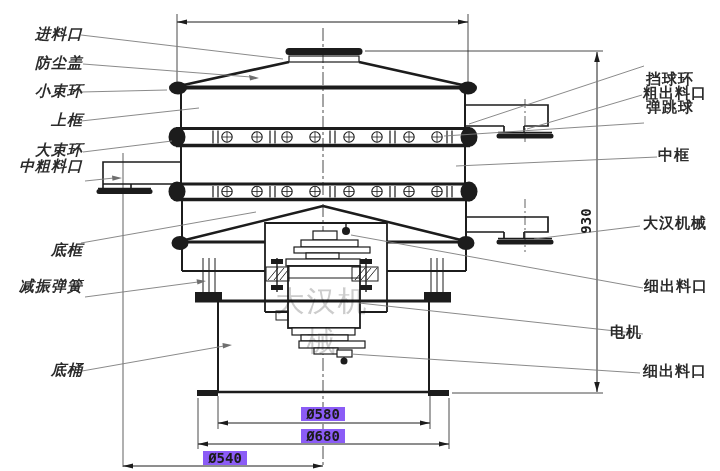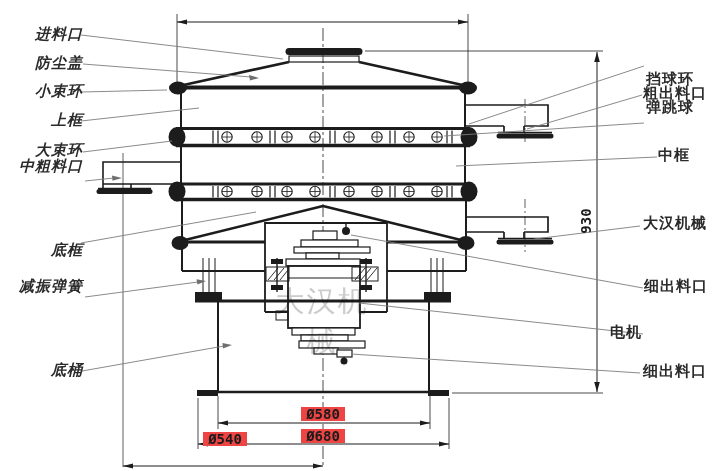--- a/index.html
+++ b/index.html
@@ -4,21 +4,21 @@
 <style>
   html,body{margin:0;padding:0;background:#fff;}
   #canvas{position:relative;width:720px;height:471px;background:#ffffff;overflow:hidden;
           font-family:"DejaVu Sans",sans-serif;}
   #drawing{position:absolute;left:0;top:0;z-index:1;}
   .lbl{position:absolute;z-index:3;font-size:15px;font-weight:600;color:#2b2b2b;
        letter-spacing:1px;white-space:nowrap;line-height:15px;}
   .lbl-l{text-align:right;font-style:italic;}
   .dim{position:absolute;z-index:3;font-family:"DejaVu Sans Mono",monospace;
        font-size:14px;font-weight:600;color:#1c1c1c;text-align:center;width:44px;
-       background:#ef4444;line-height:14px;}
+       background:#8b5cf6;line-height:14px;}
   .dim-v{transform:rotate(-90deg);background:transparent;}
   #watermark{position:absolute;z-index:5;left:261px;top:282px;width:122px;text-align:center;
        font-size:29px;font-weight:400;letter-spacing:2px;color:#c3c3c3;opacity:.85;
        mix-blend-mode:multiply;pointer-events:none;}
 </style>
 </head>
 <body>
 
 <div id="canvas">
 
@@ -270,17 +270,17 @@
 <div class="lbl" style="left:646px;top:100px">弹跳球</div>
 <div class="lbl" style="left:658px;top:148px">中框</div>
 <div class="lbl" style="left:643px;top:216px">大汉机械</div>
 <div class="lbl" style="left:644px;top:279px">细出料口</div>
 <div class="lbl" style="left:610px;top:325px">电机</div>
 <div class="lbl" style="left:643px;top:364px">细出料口</div>
 
 <div class="dim dim-v" style="left:564px;top:214px">930</div>
 <div class="dim" style="left:301px;top:407px">Ø580</div>
 <div class="dim" style="left:301px;top:429px">Ø680</div>
-<div class="dim" style="left:203px;top:432px">Ø540</div>
+<div class="dim" style="left:203px;top:451px">Ø540</div>
 
 <div id="watermark">大汉机械</div>
 
 </div>
 
 </body></html>

